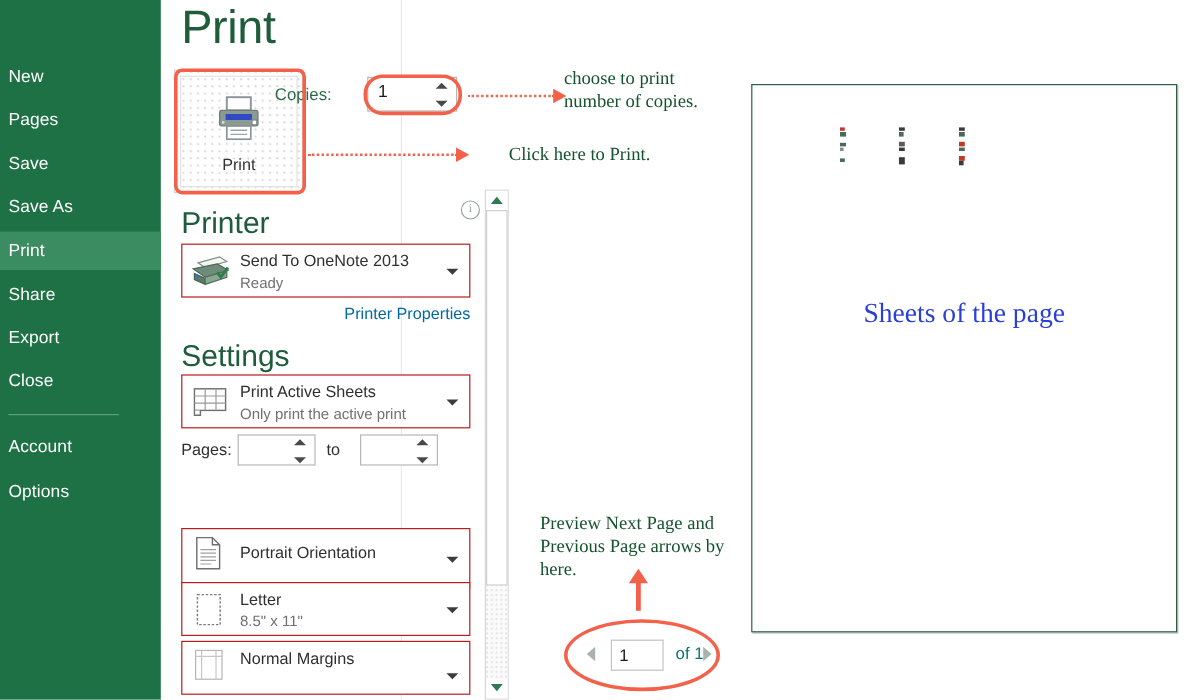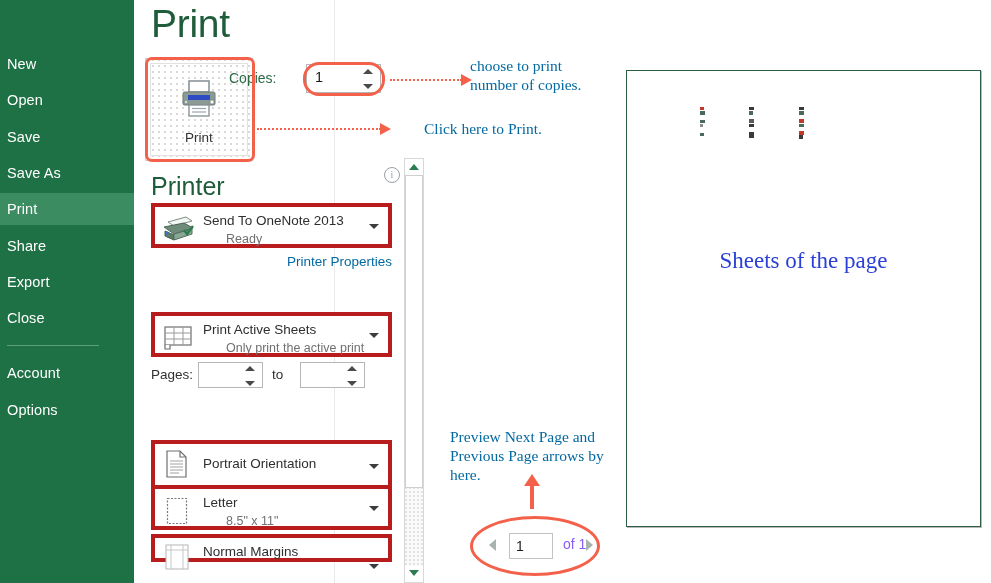--- a/index.html
+++ b/index.html
@@ -74,24 +74,24 @@
     color:#9aa0a6;font-size:10px;line-height:13px;text-align:center;
     font-family:"Liberation Serif", serif;
   }
   
   .sec-h{
     position:absolute;left:17px;font-size:25px;color:#1e5c3a;font-weight:400;
   }
   
   .sbox{
     position:absolute;left:17px;width:241px;
-    border:4px solid #b91c1c;background:#ffffff;box-sizing:border-box;
+    border:1px solid #b91c1c;background:#ffffff;box-sizing:border-box;
   }
   .sbox-t1{position:absolute;left:48px;font-size:13.5px;color:#2f2f2f;}
-  .sbox-t2{position:absolute;left:48px;font-size:12.5px;color:#707070;margin-left:23px;}
+  .sbox-t2{position:absolute;left:48px;font-size:12.5px;color:#707070;}
   .caret{
     position:absolute;right:9px;top:50%;margin-top:-2px;
     width:0;height:0;border-left:5px solid transparent;border-right:5px solid transparent;
     border-top:5px solid #3c3c3c;
   }
   
   #pages-label{position:absolute;left:17px;top:367px;font-size:13.5px;color:#2f2f2f;}
   #to-label{position:absolute;left:138px;top:367px;font-size:13.5px;color:#2f2f2f;}
   .numbox{
     position:absolute;top:362px;width:65px;height:26px;
@@ -139,47 +139,47 @@
     border-top:6px solid transparent;border-bottom:6px solid transparent;
   }
   #nav-prev{left:18px;border-right:7px solid #a8b3ad;}
   #nav-next{right:18px;border-left:7px solid #a8b3ad;}
   #pagenum{
     position:absolute;left:38px;top:0;width:44px;height:26px;
     border:1px solid #c2c2c2;background:#ffffff;box-sizing:border-box;
     font-size:14px;color:#1a1a1a;line-height:24px;text-align:left;padding-left:6px;
   }
   #page-of{
-    position:absolute;left:92px;top:3px;font-size:14px;color:#8b5cf6;
+    position:absolute;left:92px;top:3px;font-size:14px;color:#0f766e;
   }
   
   .anno{
     position:absolute;font-family:"Liberation Serif", serif;
-    font-size:15.5px;color:#0369a1;line-height:19px;white-space:pre;
+    font-size:15.5px;color:#14532d;line-height:19px;white-space:pre;
   }
   .redbox{
     position:absolute;border:3px solid #f4614a;border-radius:7px;
     box-sizing:border-box;pointer-events:none;
   }
   .dashline{position:absolute;height:0;border-top:2px dotted #f4614a;}
   .solidline{position:absolute;height:0;border-top:2px solid #f4614a;}
   .arrowhead{
     position:absolute;width:0;height:0;
     border-top:6px solid transparent;border-bottom:6px solid transparent;
   }
   #vline{
     position:absolute;left:200px;top:0;width:1px;height:583px;background:#e9e9e9;
   }
 </style>
 </head>
 <body>
 
 <div id="sidebar">
   <div class="side-item" style="top:48px">New</div>
-  <div class="side-item" style="top:84px">Open</div>
+  <div class="side-item" style="top:84px">Pages</div>
   <div class="side-item" style="top:157px">Save As</div>
   <div class="side-item" style="top:121px">Save</div>
   <div class="side-item sel" style="top:193px">Print</div>
   <div class="side-item" style="top:230px">Share</div>
   <div class="side-item" style="top:266px">Export</div>
   <div class="side-item" style="top:302px">Close</div>
   <div class="side-sep" style="top:345px"></div>
   <div class="side-item" style="top:357px">Account</div>
   <div class="side-item" style="top:394px">Options</div>
 </div>
@@ -231,20 +231,21 @@
         <path d="M22 16 l3 4 l6 -8" stroke="#2f7d4e" stroke-width="2.4" fill="none"></path>
       </svg>
     </span>
     <div class="sbox-t1" style="top:6px">Send To OneNote 2013</div>
     <div class="sbox-t2" style="top:25px">Ready</div>
     <span class="caret"></span>
   </div>
 
   <div style="position:absolute;right:599px;top:254px;font-size:13.5px;color:#0369a1;">Printer Properties</div>
 
+  <div class="sec-h" style="top:283px">Settings</div>
 
   <div class="sbox" style="top:312px;height:45px">
     <span style="position:absolute;left:9px;top:9px">
       <svg width="30" height="27" viewBox="0 0 30 27">
         <rect x="1" y="2" width="26" height="18" fill="#ffffff" stroke="#6f6f6f" stroke-width="1.2"></rect>
         <line x1="1" y1="8" x2="27" y2="8" stroke="#9a9a9a"></line>
         <line x1="1" y1="14" x2="27" y2="14" stroke="#9a9a9a"></line>
         <line x1="10" y1="2" x2="10" y2="20" stroke="#9a9a9a"></line>
         <line x1="19" y1="2" x2="19" y2="20" stroke="#9a9a9a"></line>
         <path d="M1 20 L1 24 L6 24 L6 20" fill="#ffffff" stroke="#6f6f6f" stroke-width="1.2"></path>
@@ -293,21 +294,21 @@
     <span style="position:absolute;left:11px;top:8px">
       <svg width="23" height="29" viewBox="0 0 23 29">
         <rect x="1.5" y="1.5" width="19" height="25" fill="#ffffff" stroke="#7a7a7a" stroke-width="1.2" stroke-dasharray="2 1.5"></rect>
       </svg>
     </span>
     <div class="sbox-t1" style="top:6px">Letter</div>
     <div class="sbox-t2" style="top:25px">8.5" x 11"</div>
     <span class="caret"></span>
   </div>
 
-  <div class="sbox" style="top:534px;height:28px">
+  <div class="sbox" style="top:534px;height:45px">
     <span style="position:absolute;left:10px;top:6px">
       <svg width="25" height="27" viewBox="0 0 25 27">
         <rect x="1" y="1" width="22" height="24" fill="#ffffff" stroke="#b5b5b5"></rect>
         <line x1="6" y1="1" x2="6" y2="25" stroke="#c6c6c6"></line>
         <line x1="18" y1="1" x2="18" y2="25" stroke="#c6c6c6"></line>
         <line x1="1" y1="6" x2="23" y2="6" stroke="#c6c6c6"></line>
       </svg>
     </span>
     <div class="sbox-t1" style="top:6px">Normal Margins</div>
     <span class="caret" style="top:28px"></span>

